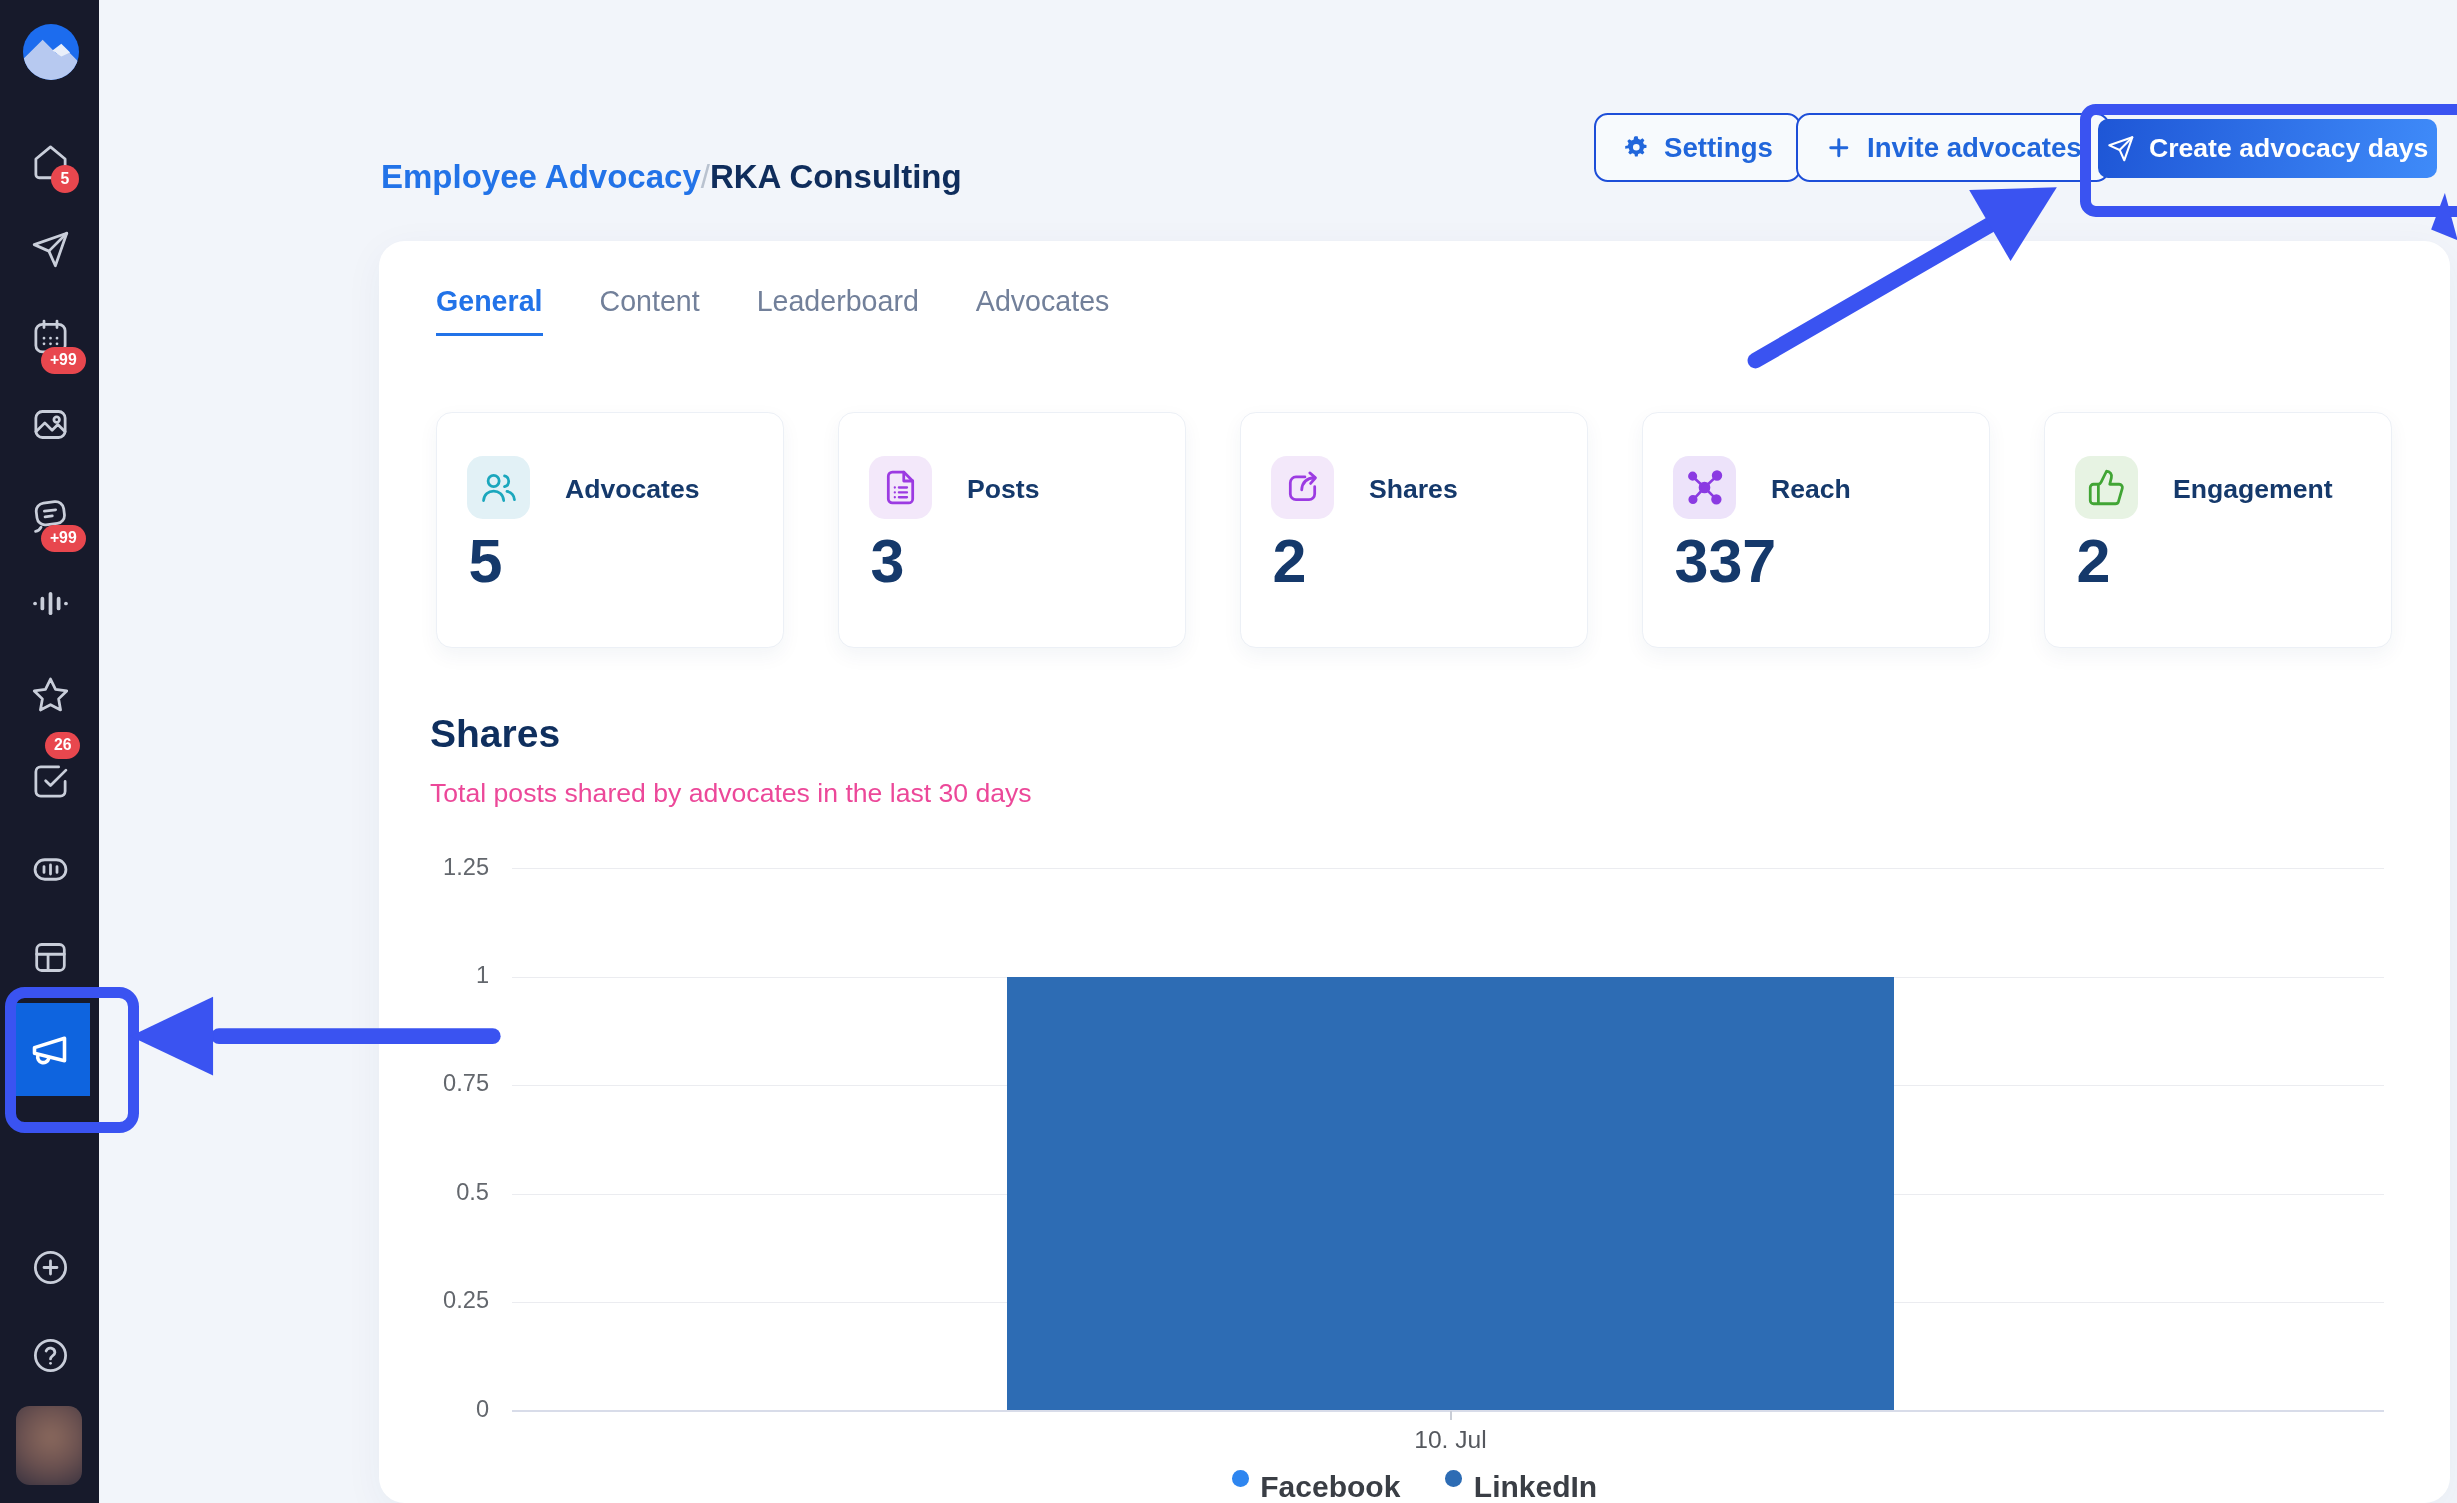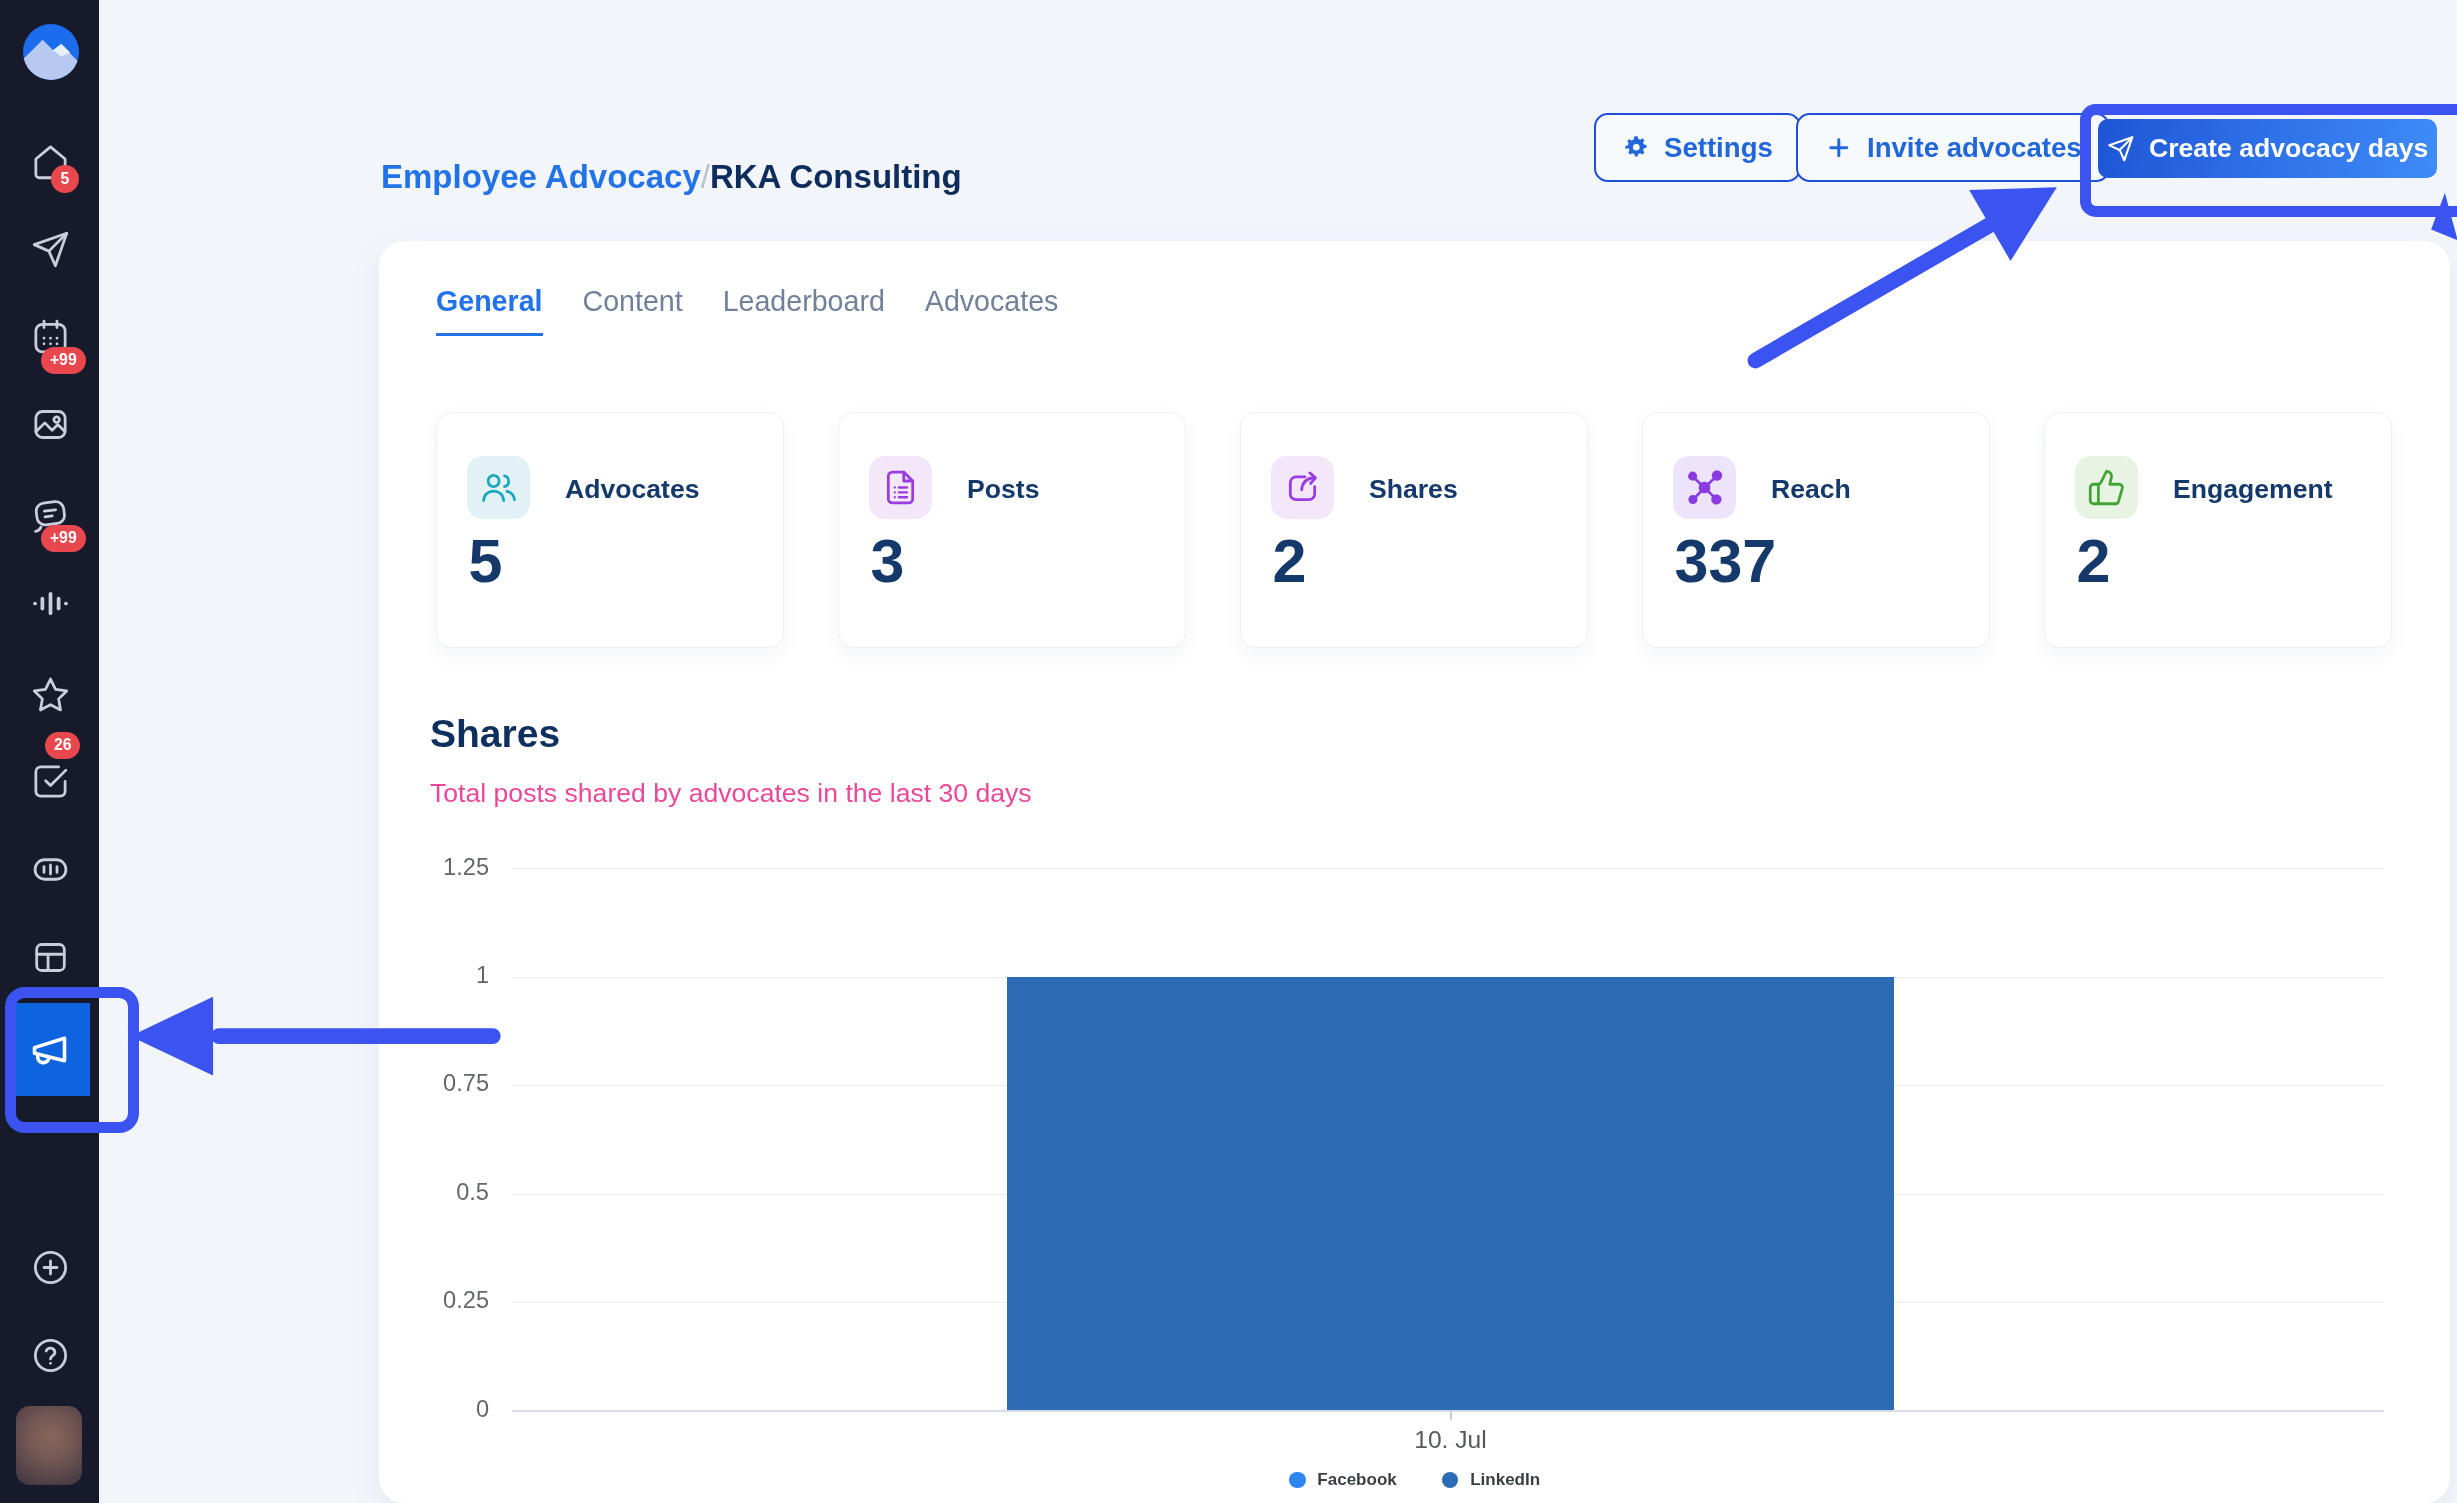--- a/index.html
+++ b/index.html
@@ -32,21 +32,21 @@
              color:#2166DB;font-size:27.6px;font-weight:bold;display:flex;align-items:center;gap:14.8px;padding:0 26.6px;box-sizing:border-box;}
   .btn-light svg{display:block;}
   .btn-primary{position:absolute;left:2098px;top:119px;width:339px;height:59px;border-radius:9.9px;
                background:linear-gradient(100deg,#1E56D6 0%,#3F8BF9 100%);color:#fff;font-size:26.6px;font-weight:bold;
                display:flex;align-items:center;justify-content:center;gap:14.8px;}
 
   
   .panel{position:absolute;left:379px;top:241px;width:2071px;height:1262px;background:#fff;border-radius:25.6px;
          box-shadow:0 9.9px 39px rgba(30,60,120,0.05);}
 
-  .tabs{position:absolute;left:57px;top:44px;display:flex;gap:40px;font-size:28.6px;}
+  .tabs{position:absolute;left:57px;top:44px;display:flex;gap:57px;font-size:28.6px;}
   .tab{color:#72809A;padding-bottom:14.8px;border-bottom:3.9px solid transparent;}
   .tab.active{color:#2273E8;border-bottom-color:#2273E8;font-weight:bold;}
 
   .cards{position:absolute;left:57px;top:171px;display:flex;gap:54px;}
   .card{width:348px;height:236px;background:#fff;border:1px solid #ECF0F6;border-radius:15.8px;position:relative;
         box-shadow:0 7.9px 19.7px rgba(24,50,100,0.05);box-sizing:border-box;}
   .tile{position:absolute;left:29.6px;top:43px;width:63px;height:63px;border-radius:15.8px;
         display:flex;align-items:center;justify-content:center;}
   .tile svg{width:39px;height:39px;}
   .tile-advocates{background:#E2F1F6;color:#1BA7BD;}
@@ -61,21 +61,21 @@
   .section-sub{position:absolute;left:51px;top:537px;font-size:26.6px;color:#ec4899;}
 
   
   .gridline{position:absolute;left:133px;width:1872px;height:1px;background:#EBECF0;}
   .gridline.axis{background:#D8DCE9;height:2px;}
   .ylabel{position:absolute;left:0;width:110px;text-align:right;font-size:23.6px;color:#63676D;}
   .bar{position:absolute;left:628px;top:736px;width:887px;height:433px;background:#2D6CB4;}
   .xtick{position:absolute;left:1071px;top:1170px;width:2px;height:8.9px;background:#C9CDD6;}
   .xlabel{position:absolute;left:973px;top:1185px;width:197px;text-align:center;font-size:24.6px;color:#55585E;}
   .legend{position:absolute;left:0;right:0;top:1229px;display:flex;justify-content:center;gap:45px;}
-  .legend-item{display:flex;align-items:center;gap:11.8px;font-size:17px;font-weight:bold;color:#3A3E45;}
+  .legend-item{display:flex;gap:11.8px;font-size:30px;font-weight:bold;color:#3A3E45;}
   .dot{width:16.7px;height:16.7px;border-radius:50%;}
   .dot-facebook{background:#2E86F0;}
   .dot-linkedin{background:#2D6CB4;}
 
   
   .annot-box{position:absolute;border:11.8px solid #3A53F1;border-radius:17.7px;pointer-events:none;z-index:9;}
   .annot-box.megaphone{left:4.9px;top:987px;width:112px;height:124px;border-radius:19.7px;}
   .annot-box.create{left:2080px;top:104px;width:375px;height:91px;border-radius:15.8px;}
   .annot-overlay{position:absolute;left:0;top:0;width:2458px;height:1503px;pointer-events:none;z-index:10;}
 </style>

